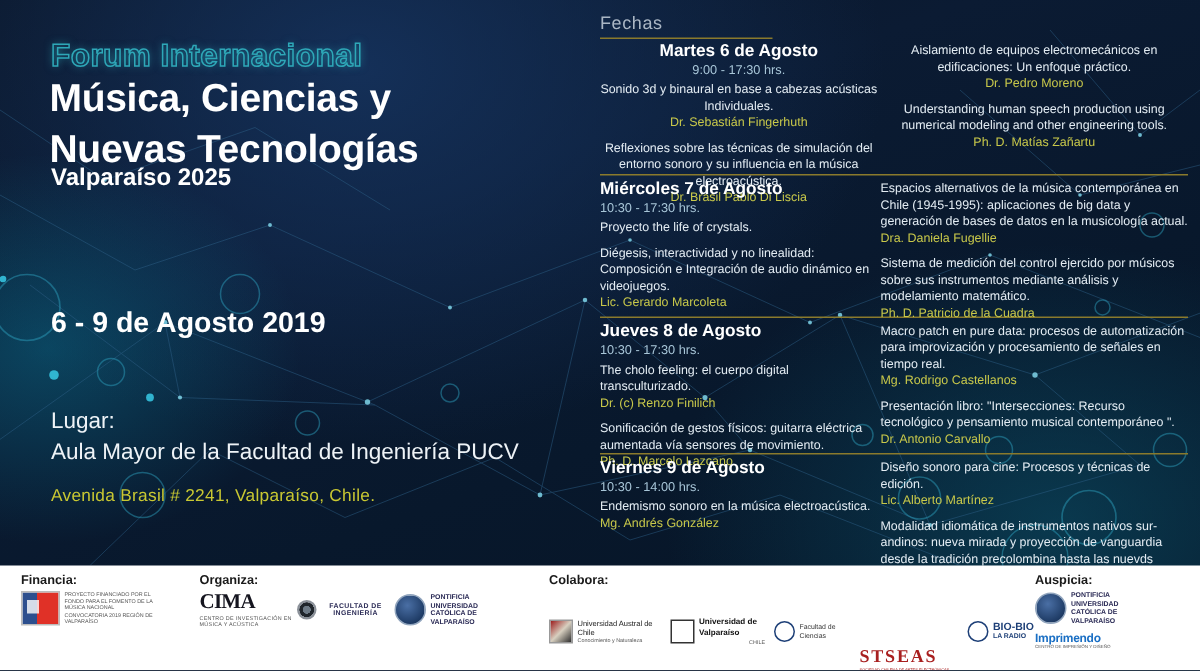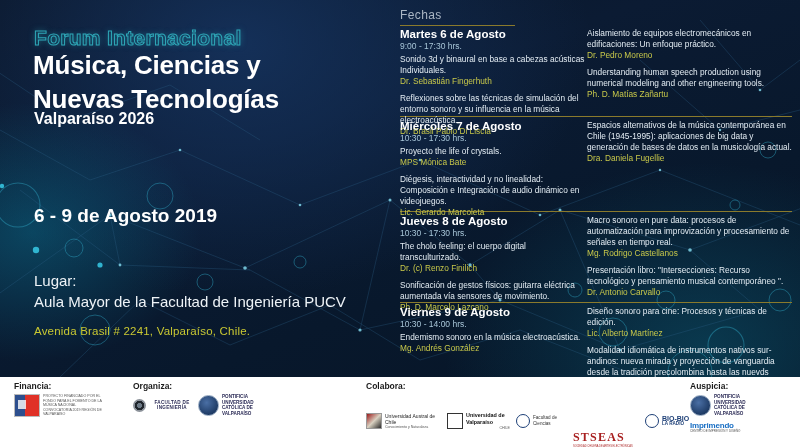--- a/index.html
+++ b/index.html
@@ -59,21 +59,21 @@
     font-size:12px;color:#aab6c4;letter-spacing:.4px;
   }
   .rule{position:absolute;height:1px;background:#7d6b24;}
   .rule.r0{left:8px;top:25px;width:115px;background:#8a7a2c;}
   .rule.r1{left:8px;top:116px;width:392px;background:#8a7a2c;}
   .rule.r2{left:8px;top:211px;width:392px;background:#8a7a2c;}
   .rule.r3{left:8px;top:302px;width:392px;background:#8a7a2c;}
   .day{position:absolute;width:185px;}
   .day.c1{left:8px;}
   .day.c2{left:195px;width:205px;}
-  .d1{top:28px;} .d2{top:120px;} .d3{top:215px;} .d4{top:306px;}
+  .d1{top:28px;text-align:center;} .d2{top:120px;} .d3{top:215px;} .d4{top:306px;}
   .day-name{font-size:11.5px;font-weight:bold;color:#ffffff;margin:0 0 1px 0;}
   .day-time{font-size:8.5px;color:#a8c6d8;margin:0 0 3px 0;}
   .talk{margin:0 0 6px 0;}
   .talk-title{font-size:8.3px;line-height:1.33;color:#e3ecf3;margin:0;}
   .talk-speaker{font-size:8.3px;line-height:1.33;color:#c8c84a;margin:0;}
   
   .sponsors{
     position:absolute;left:0;top:377px;width:800px;height:70px;
     background:#ffffff;
   }
@@ -160,21 +160,21 @@
       <circle cx="2" cy="186" r="2.2"></circle>
     </g>
   </svg>
 
   <div class="left">
     <div class="kicker">Forum Internacional</div>
     <div class="title">
       <div>Música, Ciencias y</div>
       <div>Nuevas Tecnologías</div>
     </div>
-    <div class="subtitle">Valparaíso 2026</div>
+    <div class="subtitle">Valparaíso 2025</div>
     <div class="dates">6 - 9 de Agosto 2019</div>
     <div class="place-label">Lugar:</div>
     <div class="place-value">Aula Mayor de la Facultad de Ingeniería PUCV</div>
     <div class="address">Avenida Brasil # 2241, Valparaíso, Chile.</div>
   </div>
 
   <div class="sched">
     <div class="sched-head">Fechas</div>
     <div class="rule r0"></div>
     <div class="rule r1"></div>
@@ -202,49 +202,52 @@
         <p class="talk-title">Understanding human speech production using numerical modeling and other engineering tools.</p>
         <p class="talk-speaker">Ph. D. Matías Zañartu</p>
       </div>
     </div>
 
     <div class="day c1 d2">
       <p class="day-name">Miércoles 7 de Agosto</p>
       <p class="day-time">10:30 - 17:30 hrs.</p>
       <div class="talk">
         <p class="talk-title">Proyecto the life of crystals.</p>
-        <p class="talk-speaker">MPS Mónica Bate</p>
       </div>
       <div class="talk">
         <p class="talk-title">Diégesis, interactividad y no linealidad: Composición e Integración de audio dinámico en videojuegos.</p>
         <p class="talk-speaker">Lic. Gerardo Marcoleta</p>
       </div>
     </div>
     <div class="day c2 d2">
       <div class="talk">
         <p class="talk-title">Espacios alternativos de la música contemporánea en Chile (1945-1995): aplicaciones de big data y generación de bases de datos en la musicología actual.</p>
         <p class="talk-speaker">Dra. Daniela Fugellie</p>
+      </div>
+      <div class="talk">
+        <p class="talk-title">Sistema de medición del control ejercido por músicos sobre sus instrumentos mediante análisis y modelamiento matemático.</p>
+        <p class="talk-speaker">Ph. D. Patricio de la Cuadra</p>
       </div>
     </div>
 
     <div class="day c1 d3">
       <p class="day-name">Jueves 8 de Agosto</p>
       <p class="day-time">10:30 - 17:30 hrs.</p>
       <div class="talk">
         <p class="talk-title">The cholo feeling: el cuerpo digital transculturizado.</p>
         <p class="talk-speaker">Dr. (c) Renzo Finilich</p>
       </div>
       <div class="talk">
         <p class="talk-title">Sonificación de gestos físicos: guitarra eléctrica aumentada vía sensores de movimiento.</p>
         <p class="talk-speaker">Ph. D. Marcelo Lazcano</p>
       </div>
     </div>
     <div class="day c2 d3">
       <div class="talk">
-        <p class="talk-title">Macro sonoro en pure data: procesos de automatización para improvización y procesamiento de señales en tiempo real.</p>
+        <p class="talk-title">Macro patch en pure data: procesos de automatización para improvización y procesamiento de señales en tiempo real.</p>
         <p class="talk-speaker">Mg. Rodrigo Castellanos</p>
       </div>
       <div class="talk">
         <p class="talk-title">Presentación libro: "Intersecciones: Recurso tecnológico y pensamiento musical contemporáneo ".</p>
         <p class="talk-speaker">Dr. Antonio Carvallo</p>
       </div>
     </div>
 
     <div class="day c1 d4">
       <p class="day-name">Viernes 9 de Agosto</p>
@@ -275,20 +278,24 @@
           <div class="gov swatch"></div>
           <div class="logo-txt small" style="width:62px;">PROYECTO FINANCIADO POR EL FONDO PARA EL FOMENTO DE LA MÚSICA NACIONAL CONVOCATORIA 2019 REGIÓN DE VALPARAÍSO</div>
         </div>
       </div>
     </div>
 
     <div class="sp-group" style="left:133px;">
       <p class="sp-label">Organiza:</p>
       <div class="logo-row">
         <div class="logo">
+          <div>
+            <div class="cima">CIMA</div>
+            <div class="logo-txt small" style="width:62px;letter-spacing:.2px;">CENTRO DE INVESTIGACIÓN EN MÚSICA Y ACÚSTICA</div>
+          </div>
           <div class="disc"></div>
         </div>
         <div class="logo">
           <div class="logo-txt" style="width:40px;text-align:center;letter-spacing:.3px;">FACULTAD DE INGENIERÍA</div>
         </div>
         <div class="logo">
           <div class="crest"></div>
           <div class="logo-txt" style="width:52px;">PONTIFICIA UNIVERSIDAD CATÓLICA DE VALPARAÍSO</div>
         </div>
       </div>

